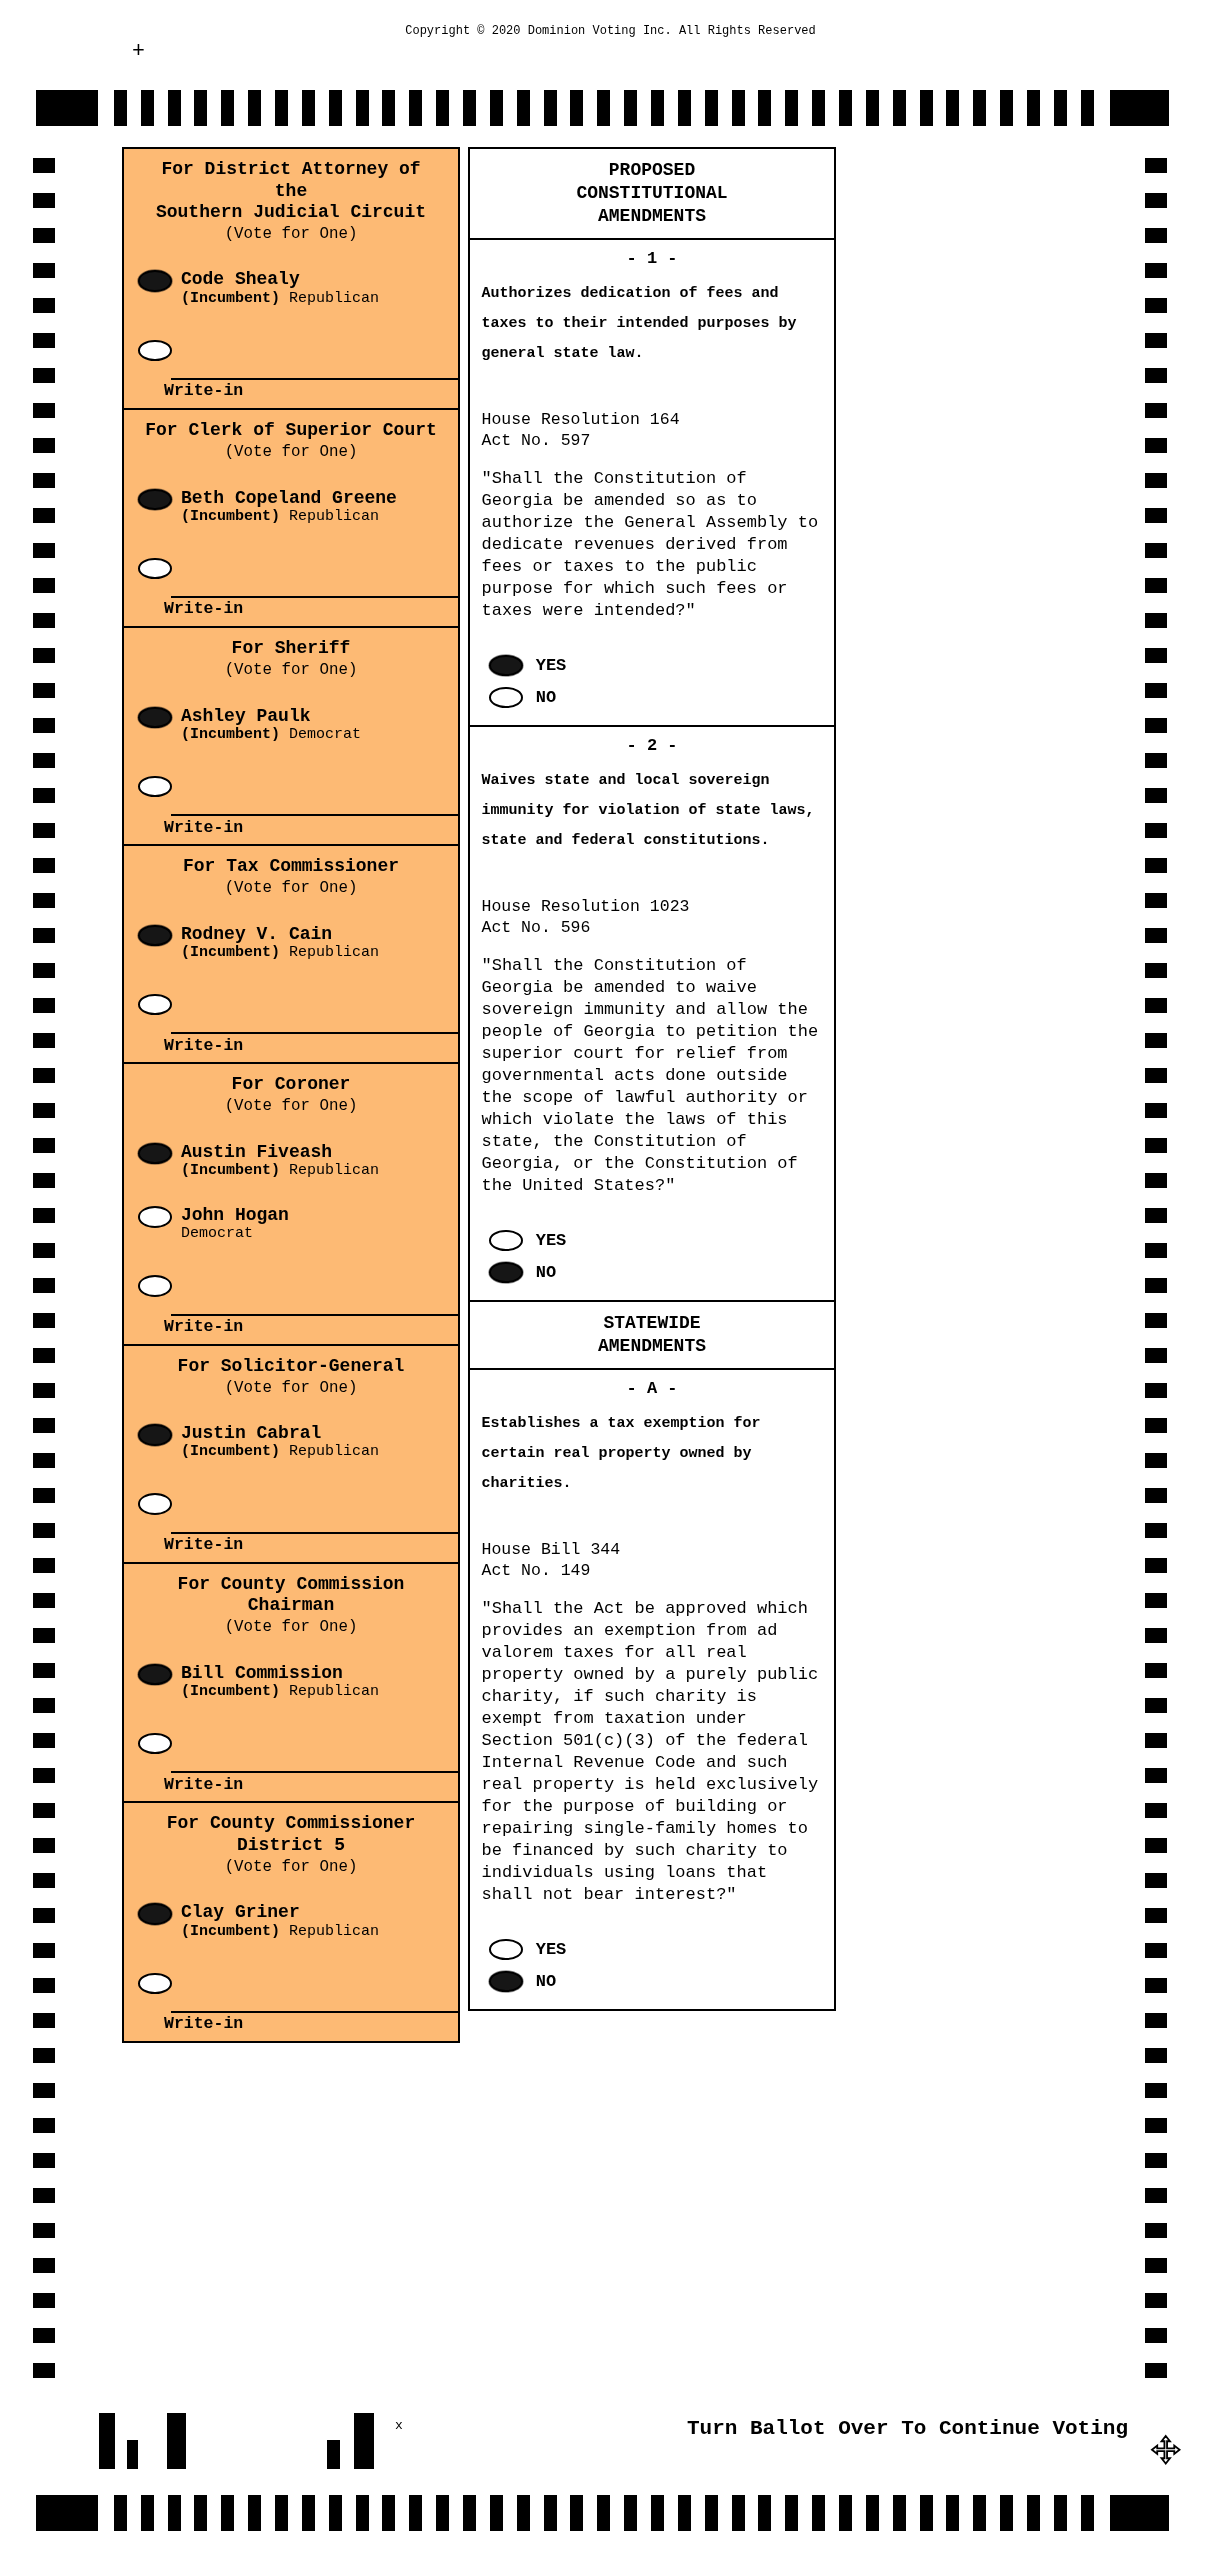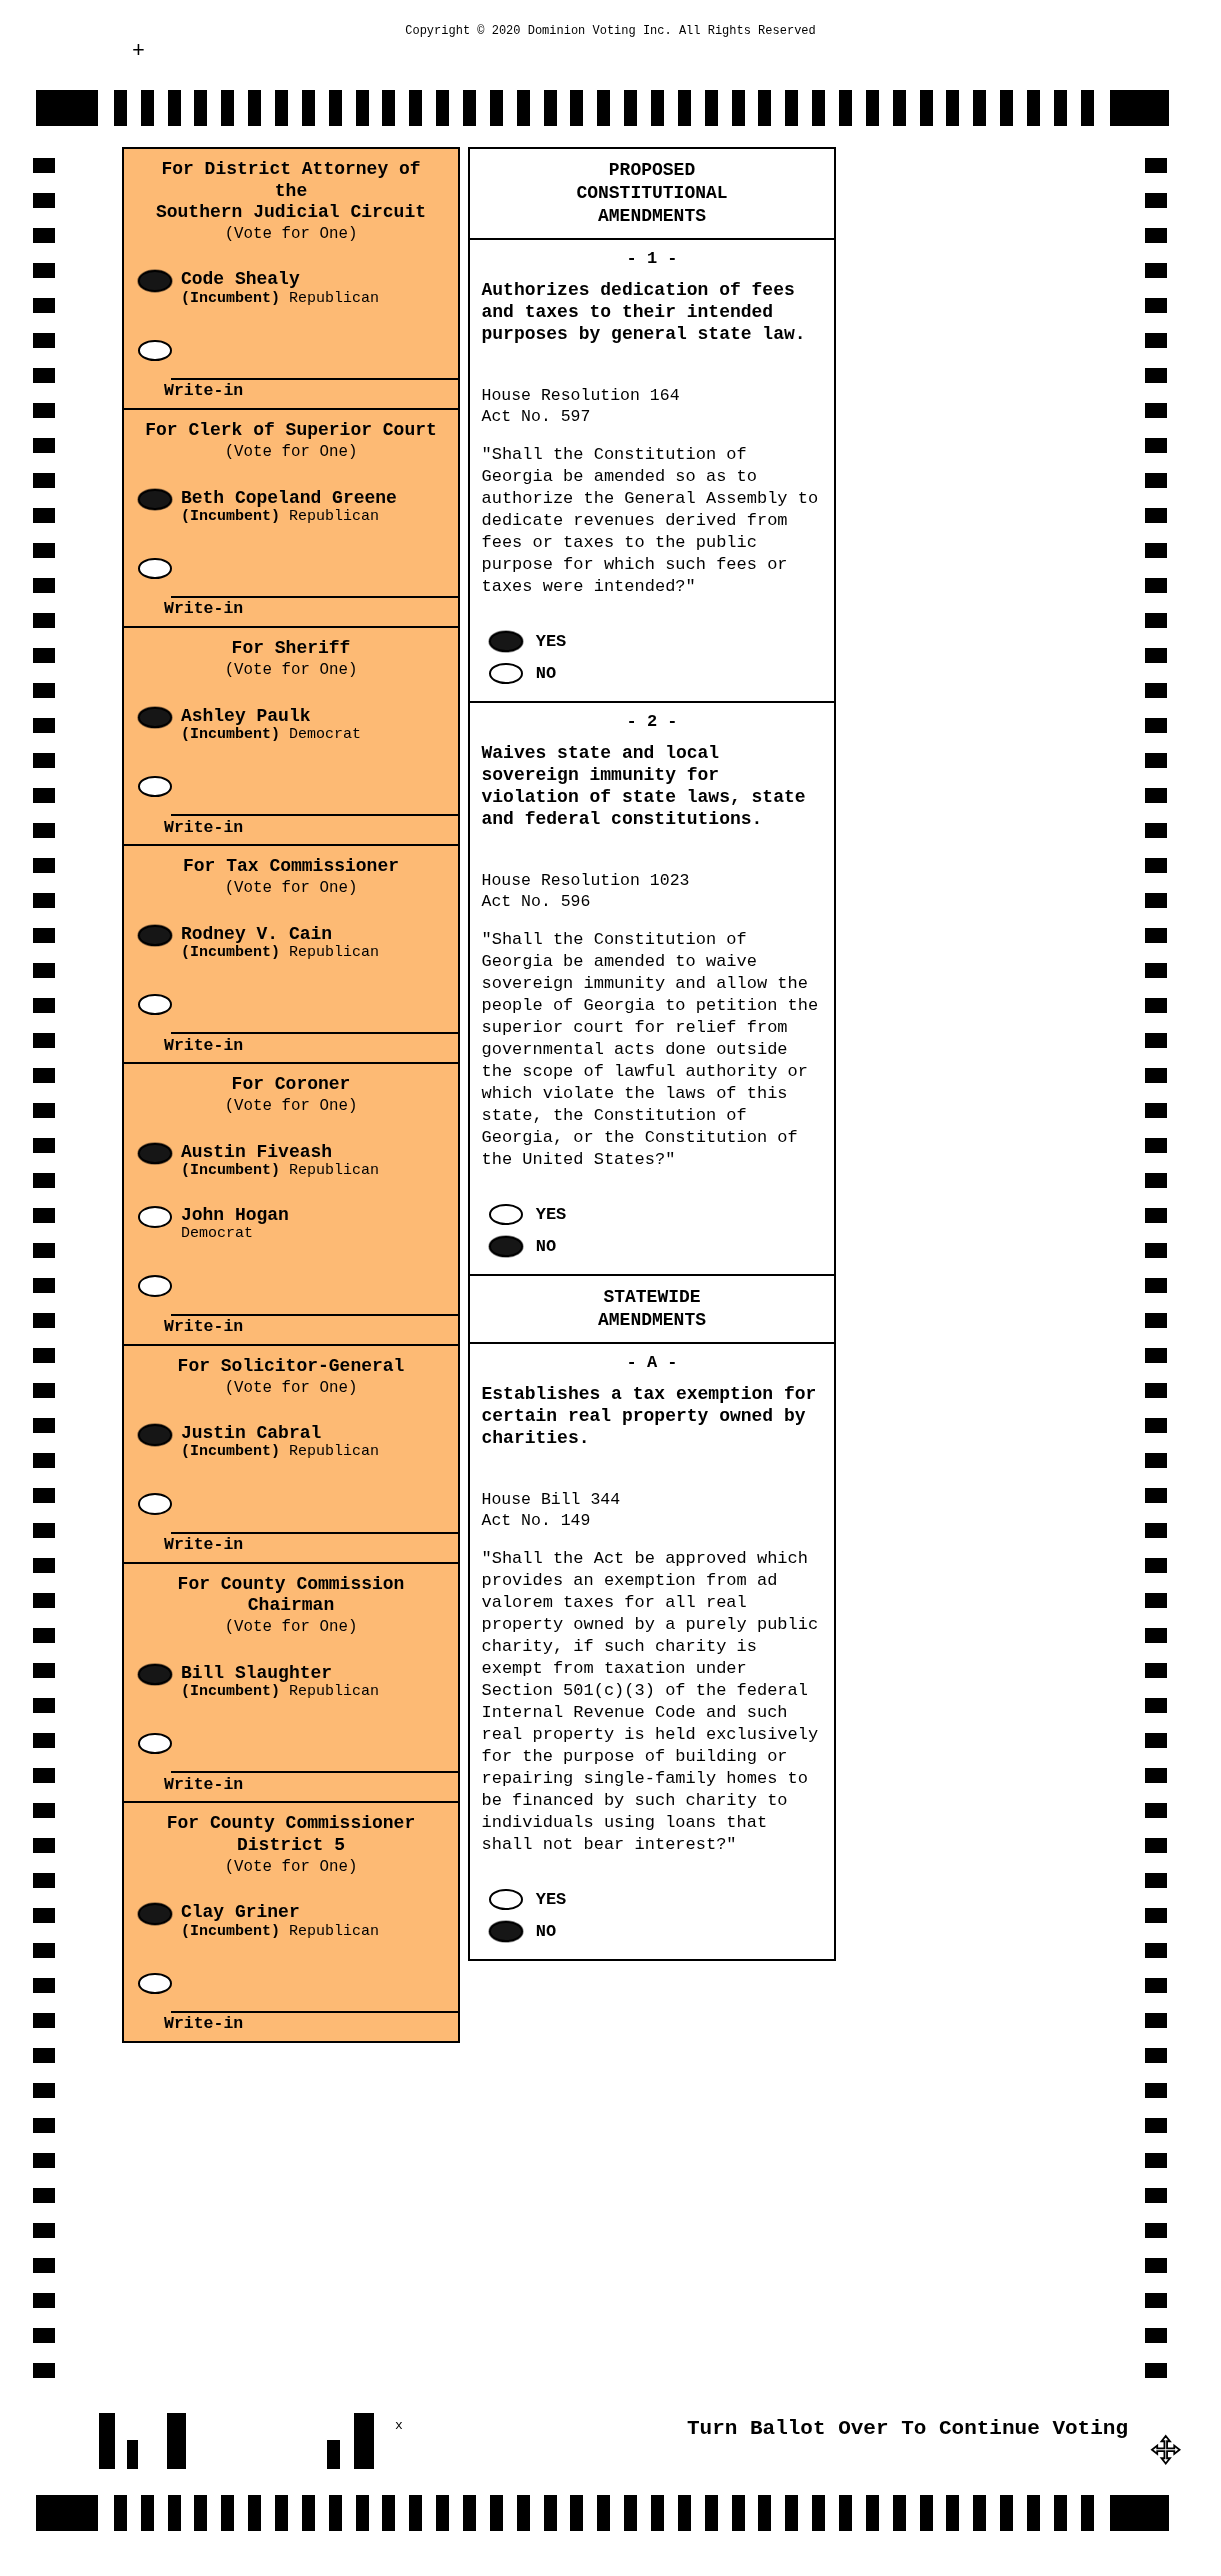--- a/index.html
+++ b/index.html
@@ -48,21 +48,21 @@
         background:#fff;box-sizing:border-box;flex:0 0 auto;}
   .oval.filled{background:#161616;box-shadow:0 0 0 0.7px rgba(0,0,0,.45);}
 
   
   .m-box{border:2.1px solid #000;margin-top:-2.1px;background:#fff;}
   .col-measures > .m-box:first-child{margin-top:0;}
   .m-header{text-align:center;font-weight:bold;font-size:18px;line-height:23px;
             padding:10px 7.2px;white-space:pre-line;}
   .measure{padding:8.6px 11.5px 17px;}
   .m-number{text-align:center;font-weight:bold;font-size:17px;line-height:20px;}
-  .m-summary{font-weight:bold;font-size:18px;line-height:22px;margin-top:10px;}
+  .m-summary{font-weight:bold;font-size:15px;line-height:30px;margin-top:10px;}
   .m-refs{margin-top:40px;font-size:16.5px;line-height:21px;}
   .m-question{font-size:17px;line-height:22px;margin-top:17px;}
   .m-options{margin-top:33px;}
   .m-option{display:flex;align-items:center;margin-top:10.7px;margin-left:7.2px;}
   .m-option:first-child{margin-top:0;}
   .m-option-label{font-weight:bold;font-size:17px;margin-left:13px;}
 
   
   .footer-text{position:absolute;top:2417px;right:93px;font-weight:bold;font-size:21px;}
   .crosshair{position:absolute;left:1150px;top:2434px;width:31.5px;height:31.5px;}
@@ -438,21 +438,21 @@
   <section class="contest">
     <div class="c-head">
       <div class="c-title">For County Commission
 Chairman</div>
       <div class="c-instr">(Vote for One)</div>
     </div>
     <div>
   <div class="cand">
     <div class="oval filled"></div>
     <div class="cand-text">
-      <div class="cand-name">Bill Slaughter</div>
+      <div class="cand-name">Bill Commission</div>
       <div class="cand-detail"><b>(Incumbent)</b> <span>Republican</span></div>
     </div>
   </div>
 </div>
     <div class="writein">
       <div class="oval writein-oval"></div>
       <div class="wline"></div>
       <div class="wlabel">Write-in</div>
     </div>
   </section>

